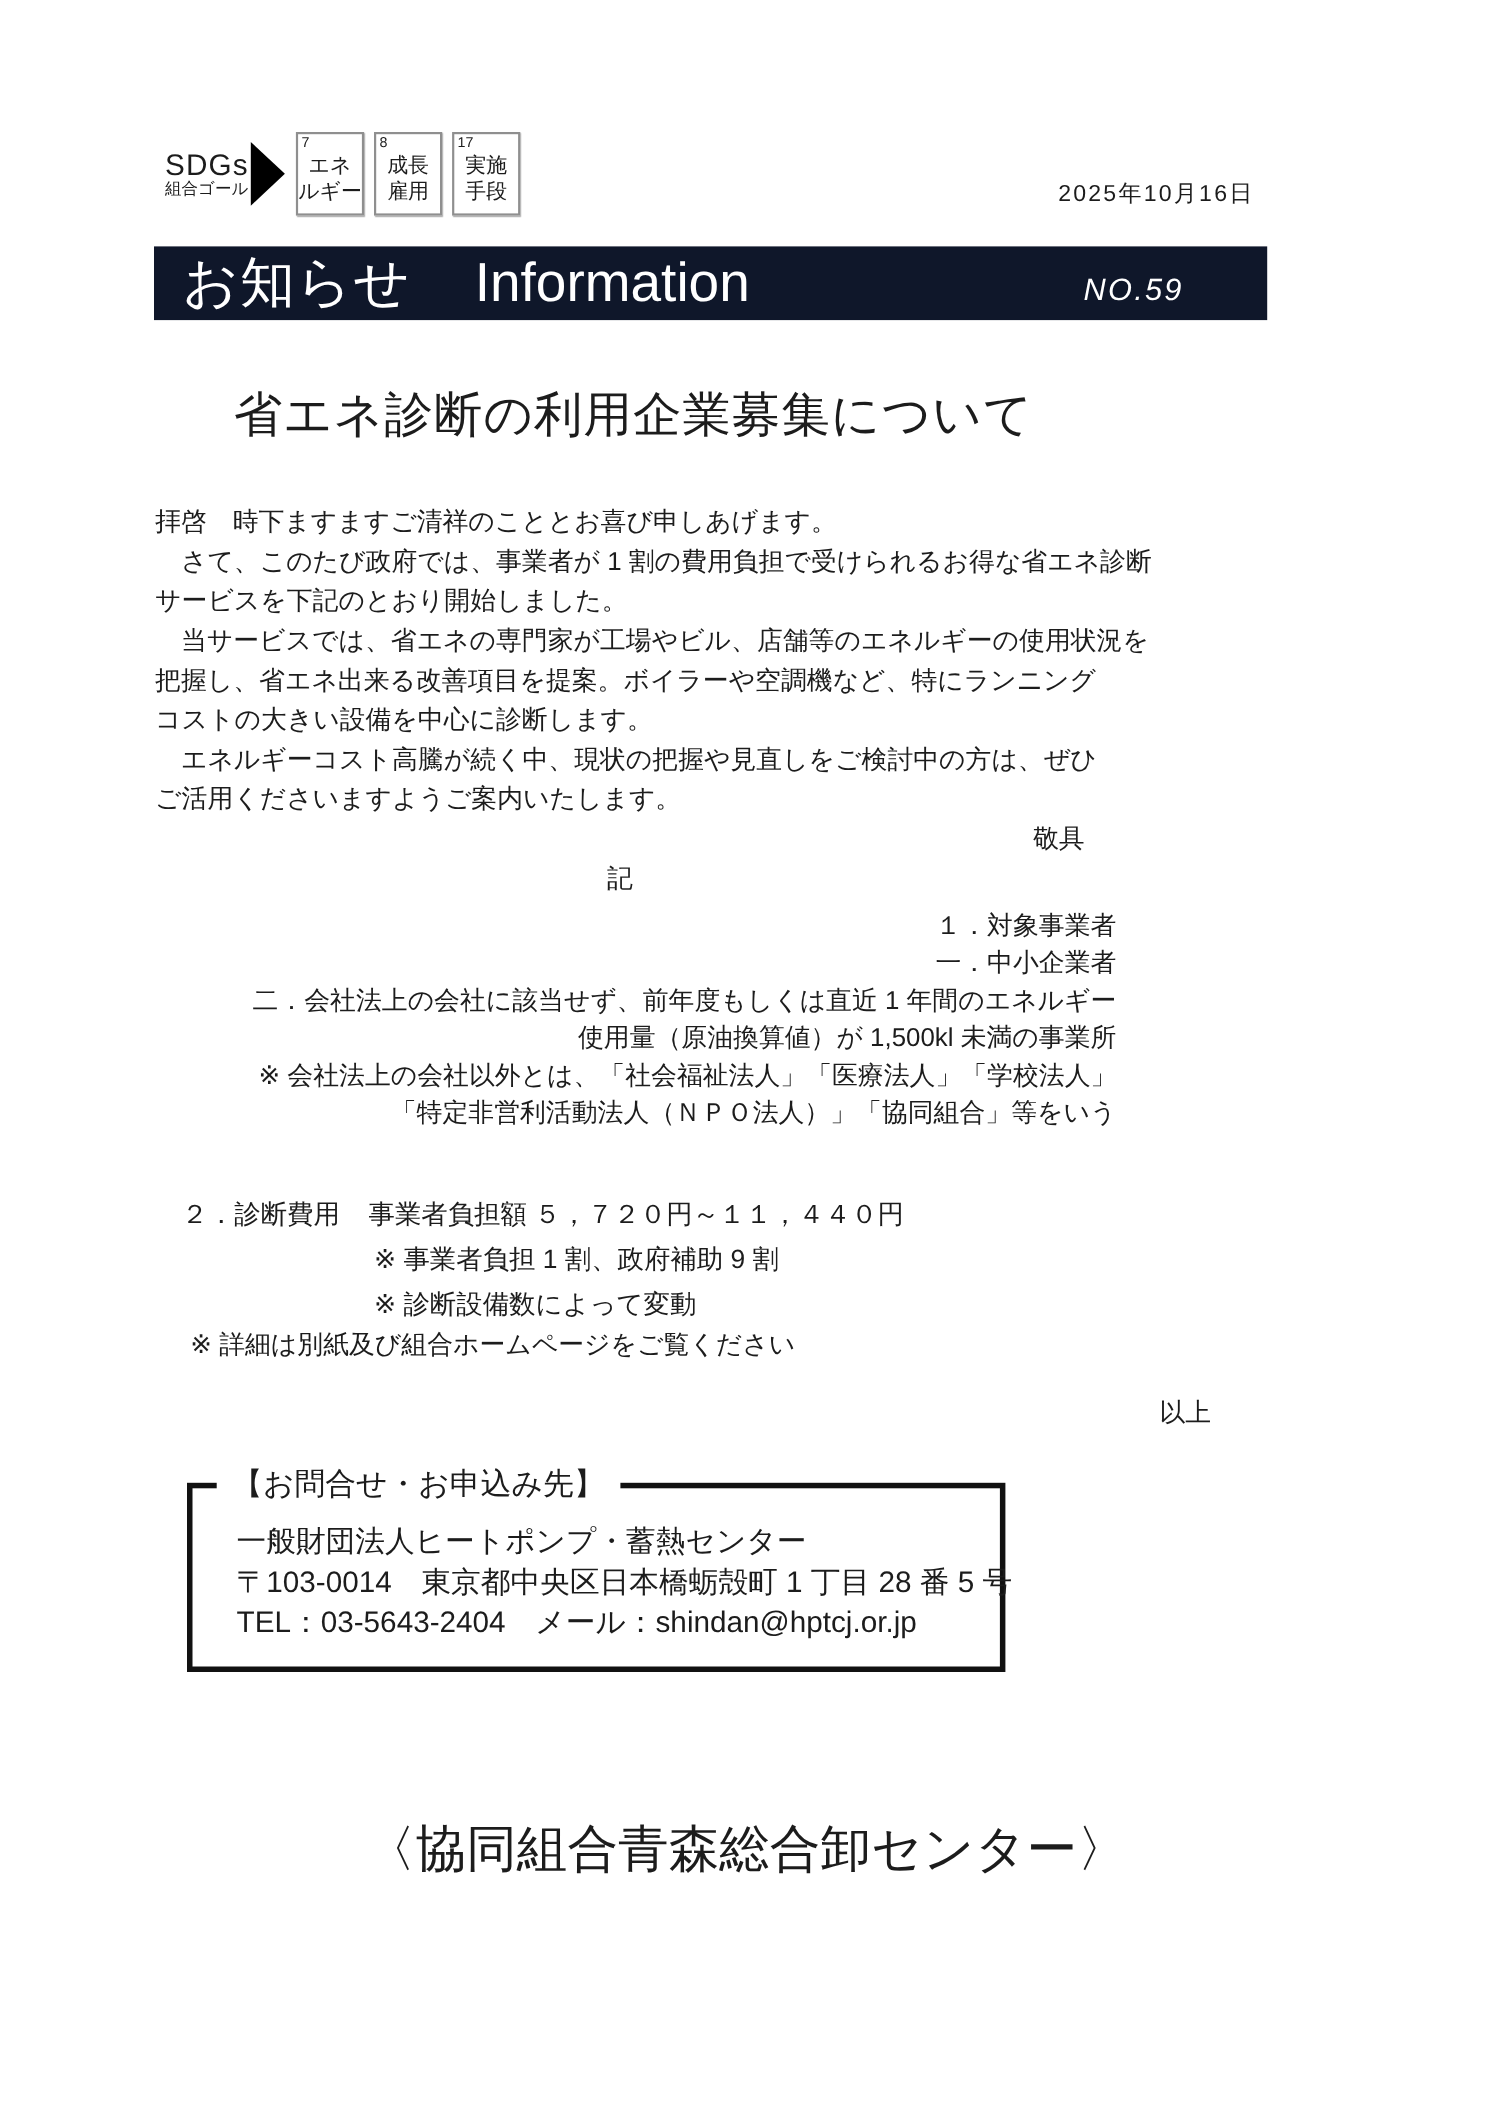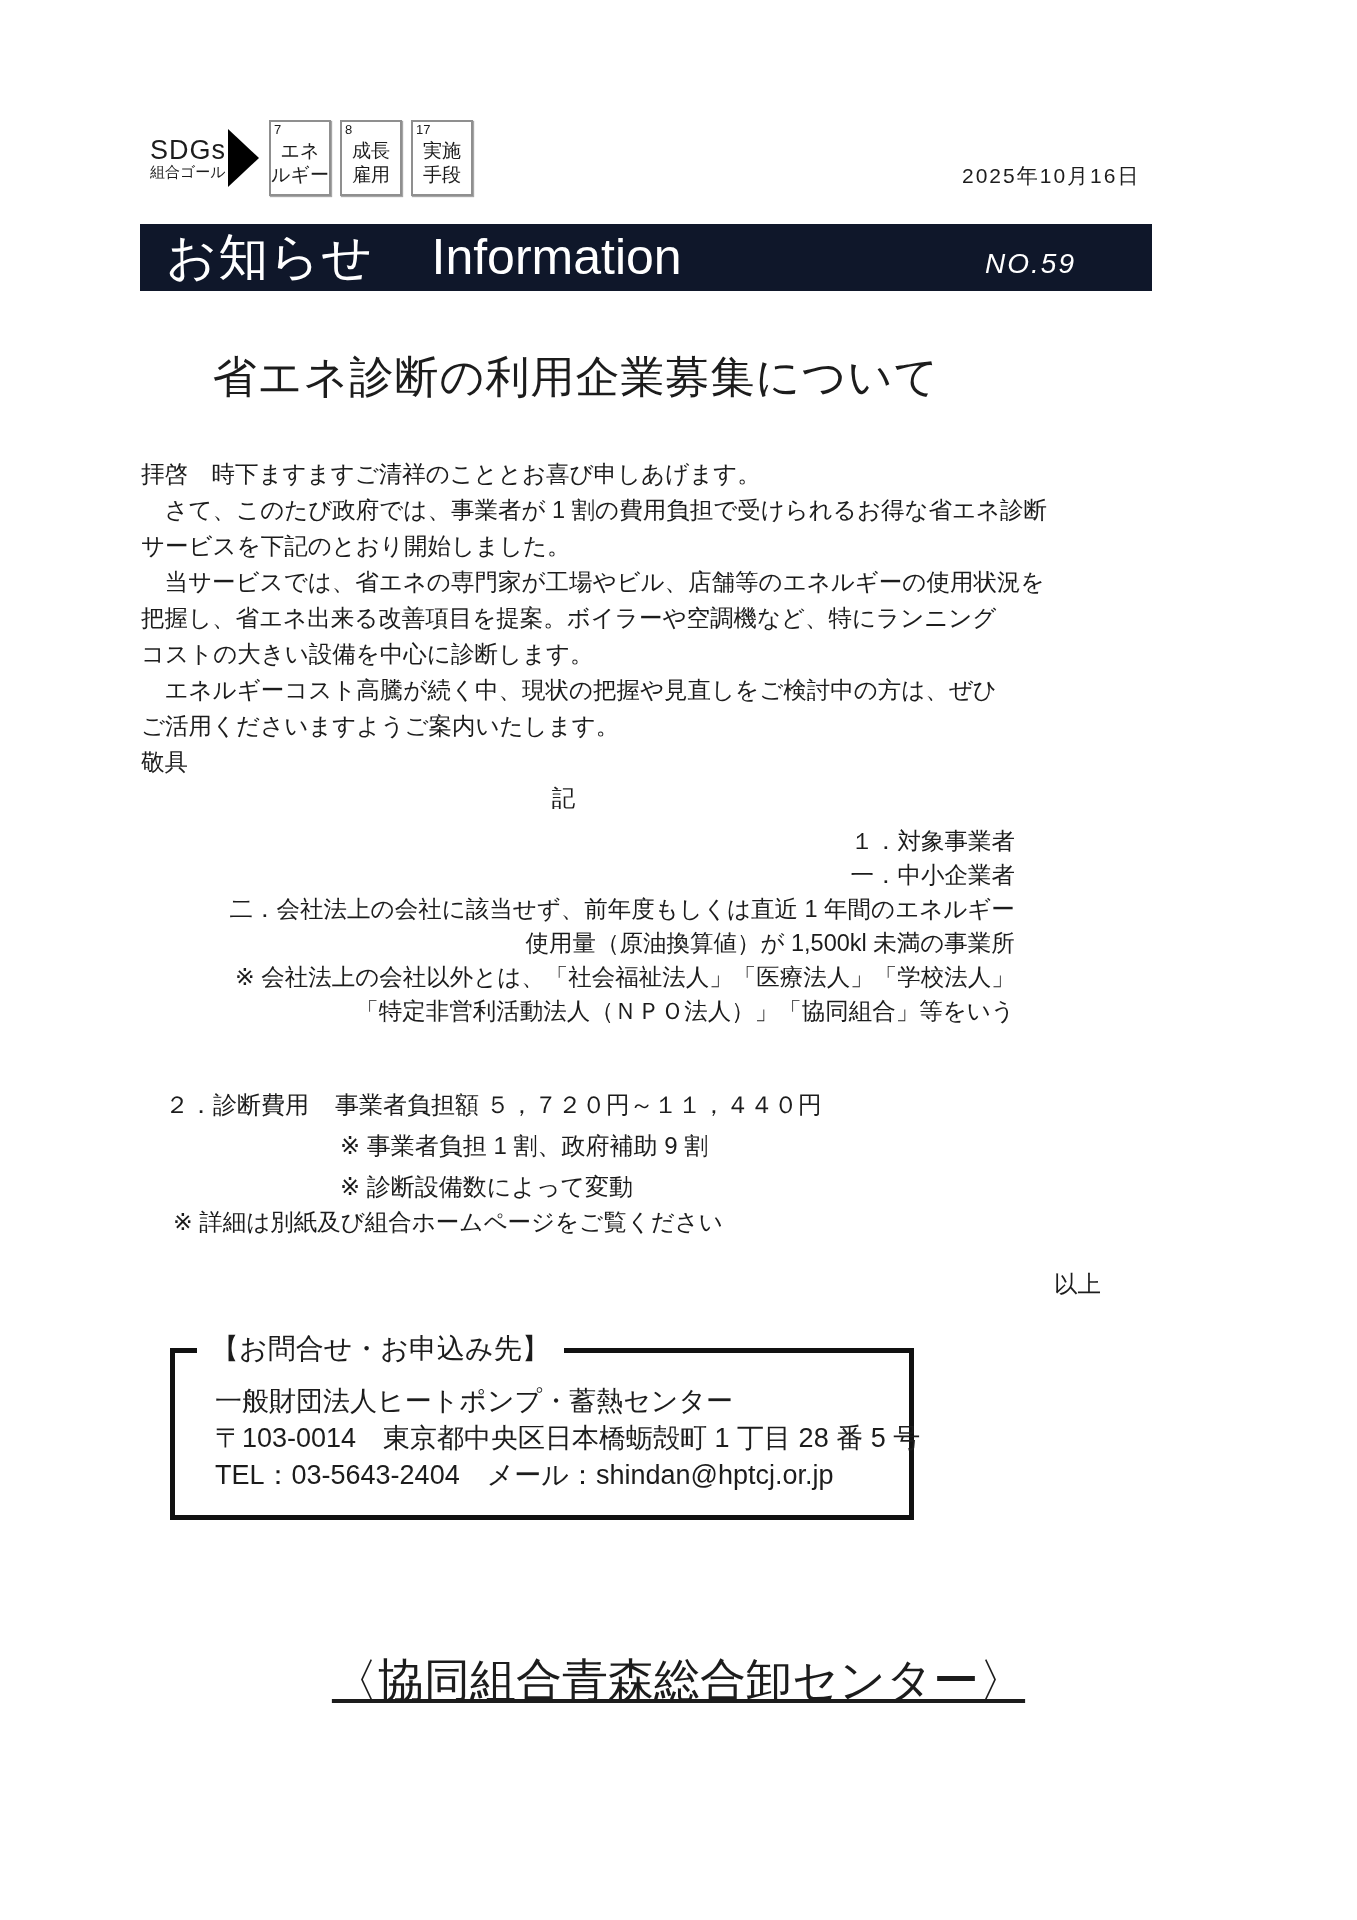--- a/index.html
+++ b/index.html
@@ -42,21 +42,21 @@
   .bar-title .en { margin-left:58px; letter-spacing:0; }
   .bar-no { position:absolute; right:76px; top:24px; font-size:28px; font-style:italic; letter-spacing:2px; }
   
   .doc-title {
     position:absolute; left:140px; top:348px; width:872px;
     text-align:center; font-size:44px; letter-spacing:1px; white-space:nowrap;
   }
   
   .body-block { position:absolute; left:141px; top:456px; width:845px; font-size:23.5px; line-height:36px; }
   .body-block .ln { white-space:nowrap; }
-  .body-block .closing { }
+  .body-block .closing { text-align:right; }
   .body-block .record { text-align:center; }
   
   .sec1 { position:absolute; left:160px; top:824px; font-size:23.5px; line-height:34px;text-align:right; }
   .sec1 .ln { white-space:nowrap; }
   .ind-a { margin-left:55px; }
   .ind-b { margin-left:108px; }
   .ind-c { margin-left:75px; }
   
   .sec2 { position:absolute; left:165px; top:1084px; font-size:24px; line-height:41px; }
   .sec2 .ln { white-space:nowrap; }
@@ -70,21 +70,21 @@
     position:absolute; left:170px; top:1348px; width:744px; height:172px;
     border:5px solid #111; box-sizing:border-box;
   }
   .contact-box .box-label {
     position:absolute; top:-23px; left:22px; background:#fff;
     padding:0 14px; font-size:28px; white-space:nowrap;
   }
   .contact-box .box-content { padding:30px 0 0 40px; font-size:27px; line-height:37px; }
   .contact-box .box-content div { white-space:nowrap; }
   
-  .footer { position:absolute; left:0; top:1650px; width:1357px; text-align:center; font-size:46px; white-space:nowrap;text-decoration:underline; }
+  .footer { position:absolute; left:0; top:1650px; width:1357px; text-align:center; font-size:46px; white-space:nowrap; }
 </style>
 </head>
 <body>
 
 <div class="page">
 
   <div class="sdgs">
     <div class="sdgs-label">
       <div class="l1">SDGs</div>
       <div class="l2">組合ゴール</div>

